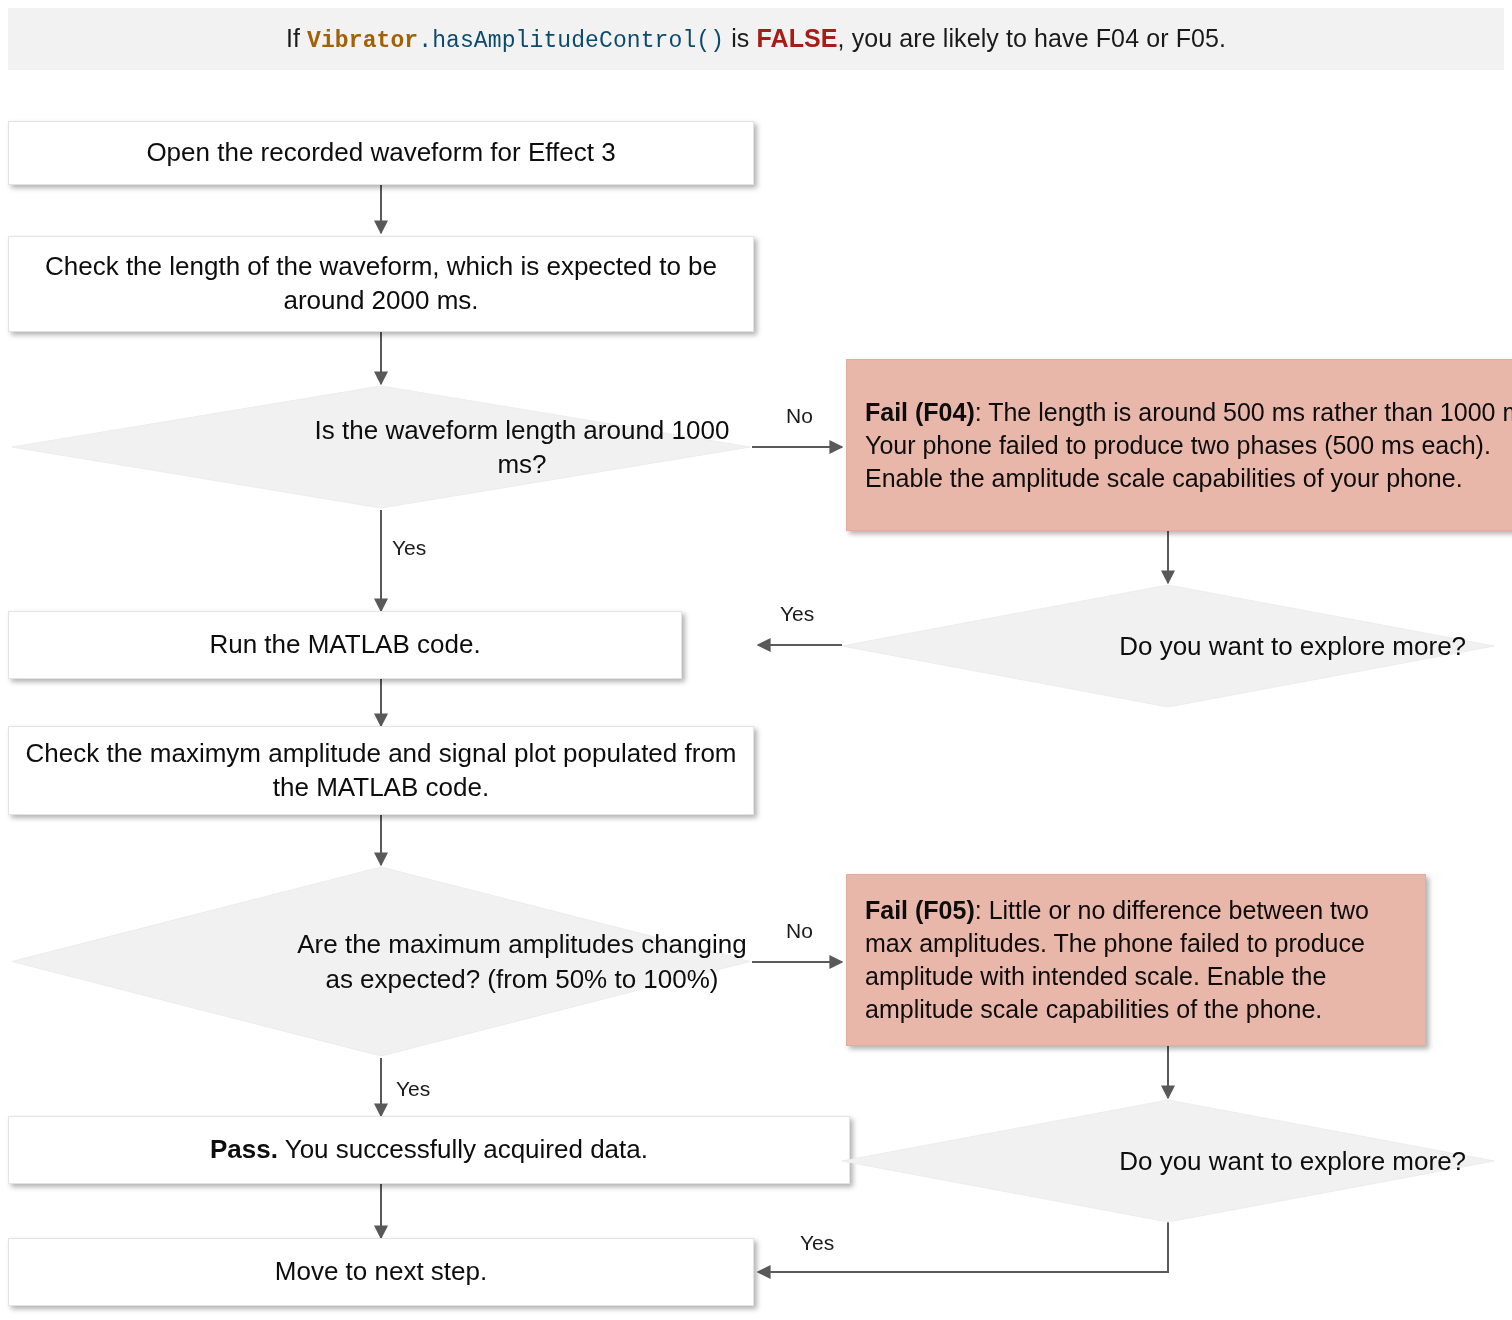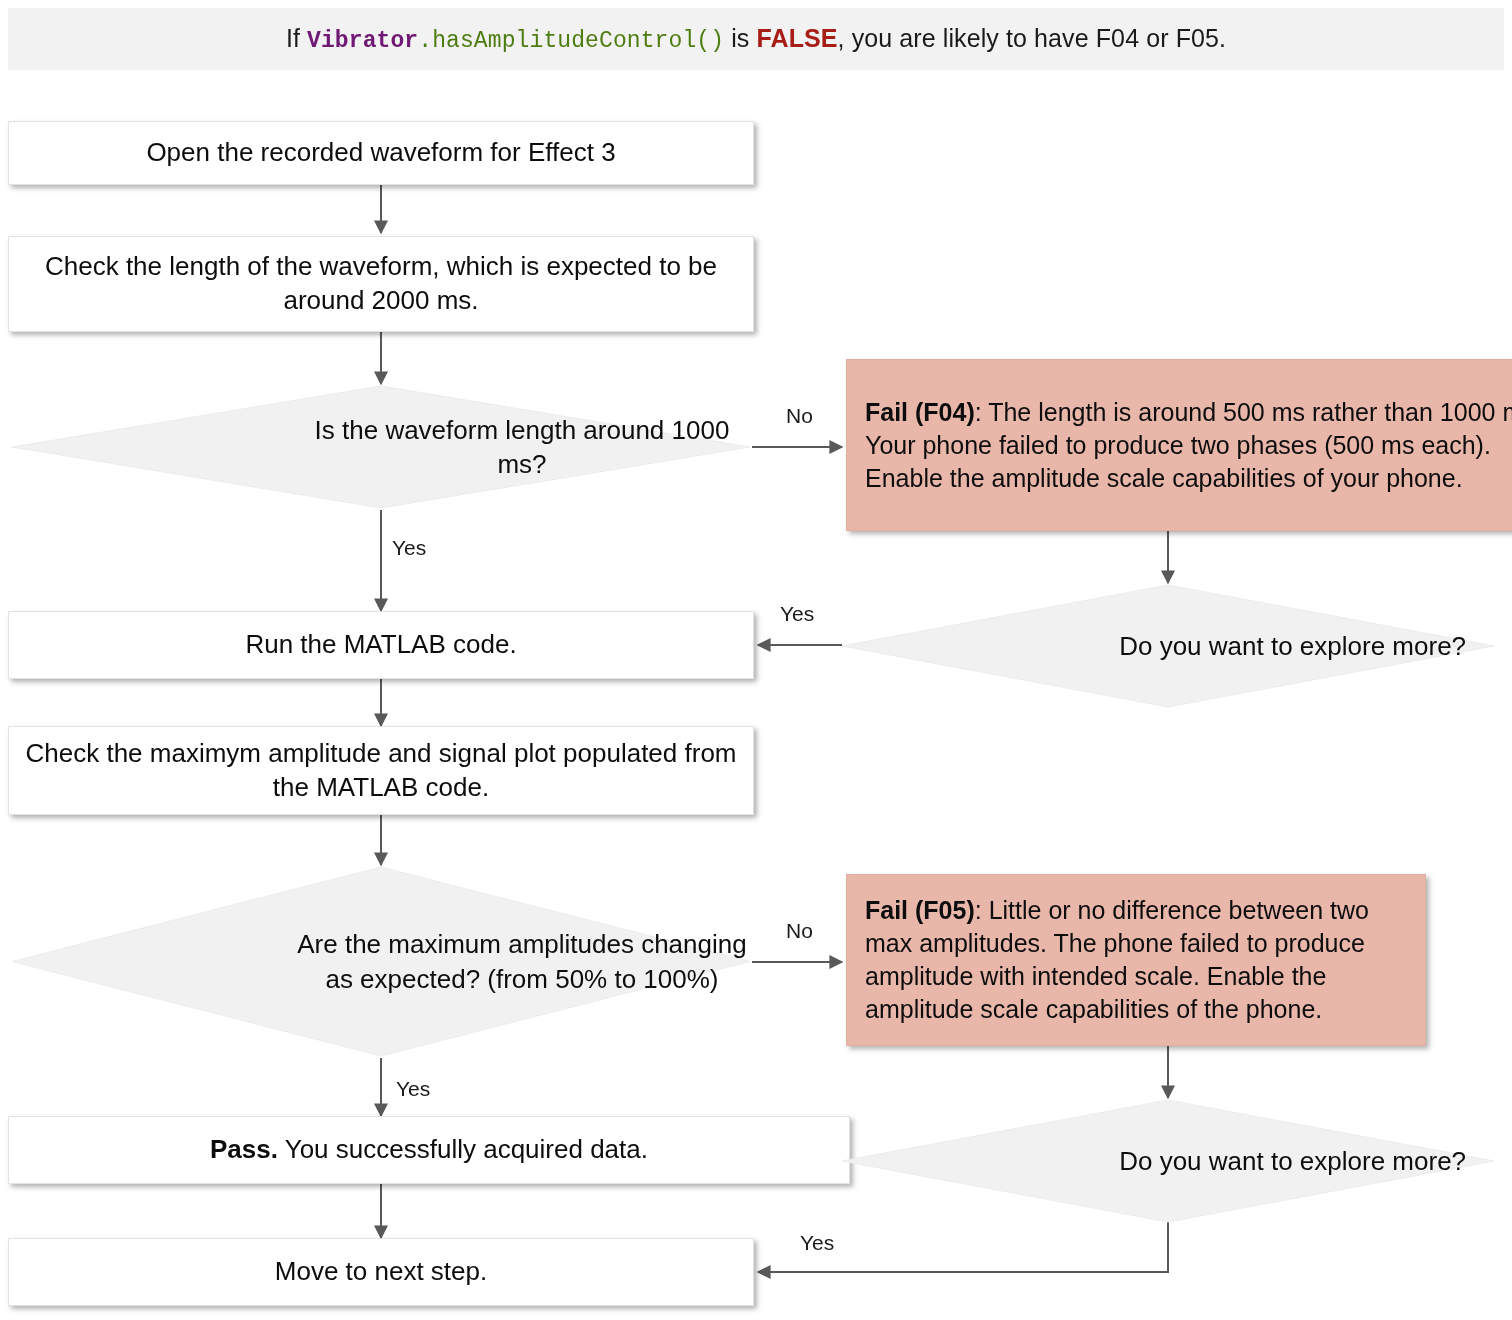--- a/index.html
+++ b/index.html
@@ -32,26 +32,26 @@
   }
   #header-text {
     font-size: 25px;
     color: #1a1a1a;
     white-space: nowrap;
     letter-spacing: 0.1px;
   }
   .code-purple {
     font-family: "Liberation Mono", monospace;
     font-weight: bold;
-    color: #701a75;
+    color: #a16207;
     font-size: 23px;
   }
   .code-gray {
     font-family: "Liberation Mono", monospace;
-    color: #4d7c0f;
+    color: #0c4a6e;
     font-size: 23px;
   }
   .kw-false {
     font-weight: bold;
     color: #a71d15;
   }
 
   
   .node {
     position: absolute;
@@ -176,21 +176,21 @@
     <span>Check the length of the waveform, which is expected to be around 2000 ms.</span>
   </div>
 
   <div class="node decision" style="left:10px; top:384px; width:742px; height:126px;">
     <svg class="dshape" viewBox="0 0 742 126" preserveAspectRatio="none">
       <polygon points="371,2 740,63 371,124 2,63" fill="#f1f1f1" stroke="#ececec" stroke-width="1"></polygon>
     </svg>
     <span class="dlabel">Is the waveform length around 1000 ms?</span>
   </div>
 
-  <div class="node proc" style="left:8px; top:611px; width:746px; height:68px;">
+  <div class="node proc" style="left:8px; top:611px; width:674px; height:68px;">
     <span>Run the MATLAB code.</span>
   </div>
 
   <div class="node proc" style="left:8px; top:726px; width:746px; height:89px;">
     <span>Check the maximym amplitude and signal plot populated from the MATLAB code.</span>
   </div>
 
   <div class="node decision" style="left:10px; top:865px; width:742px; height:193px;">
     <svg class="dshape" viewBox="0 0 742 193" preserveAspectRatio="none">
       <polygon points="371,2 740,96.5 371,191 2,96.5" fill="#f1f1f1" stroke="#ececec" stroke-width="1"></polygon>

